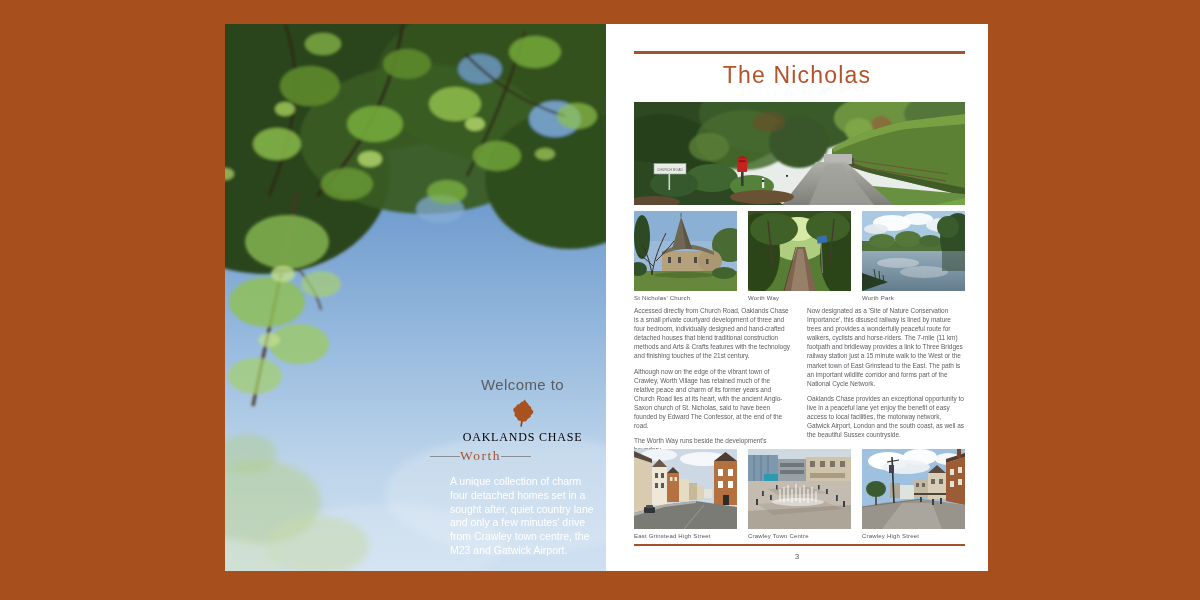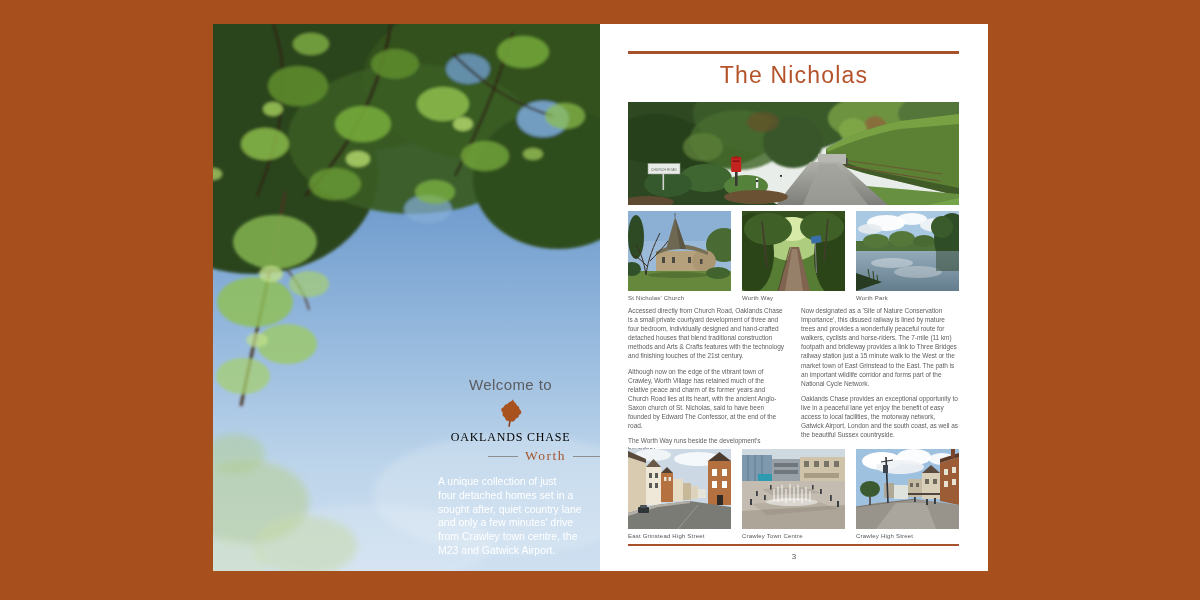--- a/index.html
+++ b/index.html
@@ -3,30 +3,30 @@
 <meta charset="utf-8">
 <style>
   html,body{margin:0;padding:0;}
   body{
     width:1200px;height:600px;position:relative;overflow:hidden;
     background:#a7501d;
     font-family:"Liberation Sans", sans-serif;
   }
   .spread{position:absolute;left:213px;top:24px;width:775px;height:547px;display:flex;}
   .page{position:relative;height:547px;overflow:hidden;}
-  .page-left{width:387px;}
+  .page-left{width:387px;margin-left:12px;}
   .page-left svg.cover{position:absolute;left:0;top:0;width:387px;height:547px;display:block;}
   .page-right{width:388px;background:#ffffff;}
 
   
   .brand-block{position:absolute;left:205px;top:352px;width:185px;text-align:center;}
   .welcome{font-size:15px;color:#5b5c60;letter-spacing:.4px;}
   .leaf-wrap{width:26px;height:30px;margin:5px auto 2px auto;transform:rotate(8deg);}
   .brand-name{font-family:"Liberation Serif", serif;font-size:12px;color:#000000;letter-spacing:.8px;white-space:nowrap;}
-  .worth-row{display:flex;align-items:center;justify-content:flex-end;gap:7px;margin-top:3px;}
+  .worth-row{display:flex;align-items:center;justify-content:flex-start;margin-top:3px;}
   .worth-rule{width:30px;height:1px;background:#8d8e91;}
   .worth{font-family:"Liberation Serif", serif;font-size:13.5px;color:#a4552e;letter-spacing:1.5px;}
   .intro{margin-top:11px;font-size:10.5px;line-height:1.31;color:#ffffff;white-space:pre-line;text-align:left;padding-left:20px;}
 
   
   .rule{position:absolute;left:28px;width:331px;background:#a6512a;}
   .rule-top{top:27px;height:3px;}
   .rule-bottom{top:520px;height:2px;}
   .loc-title{position:absolute;top:38px;left:0;width:100%;text-align:center;
              font-size:23px;font-weight:400;color:#b4532a;letter-spacing:1.2px;}
@@ -126,21 +126,21 @@
           <path d="M12,1 C13,4 16,4 17,7 C20,7 19,10 21,11 C23,12 22,15 20,16 C21,19 18,19 17,21 C16,24 14,23 13,23.5 L12.6,24 L11.4,24 L11,23.5 C9,23 8,24 7,21 C5,19 3,19 4,16 C2,15 1,12 3,11 C5,10 4,7 7,7 C8,4 11,4 12,1 Z" fill="#a8521f"></path>
           <rect x="11.2" y="23" width="1.6" height="6" rx="0.8" fill="#8a4119"></rect>
         </svg>
       </div>
       <div class="brand-name">OAKLANDS CHASE</div>
       <div class="worth-row">
         <span class="worth-rule"></span>
         <span class="worth">Worth</span>
         <span class="worth-rule"></span>
       </div>
-      <div class="intro">A unique collection of just
+      <div class="intro">A unique collection of charm
 four detached homes set in a
 sought after, quiet country lane
 and only a few minutes' drive
 from Crawley town centre, the
 M23 and Gatwick Airport.</div>
     </div>
 
   </div>
 
   <div class="page page-right">

